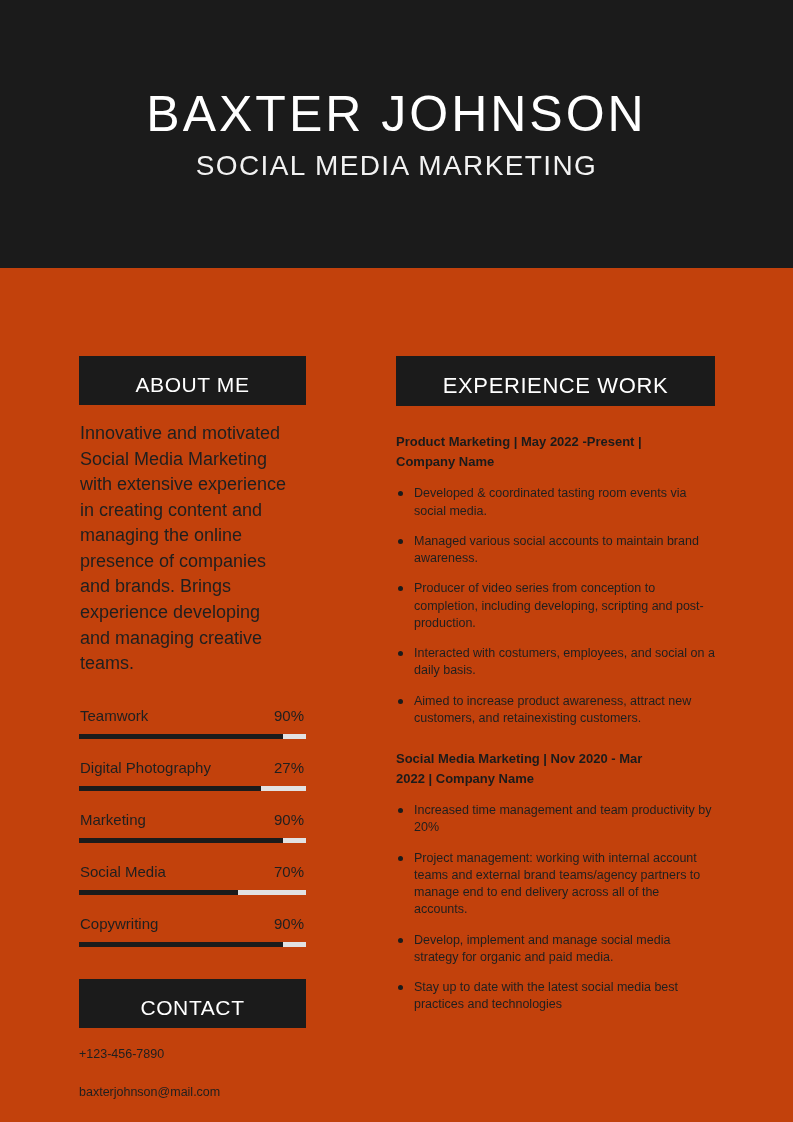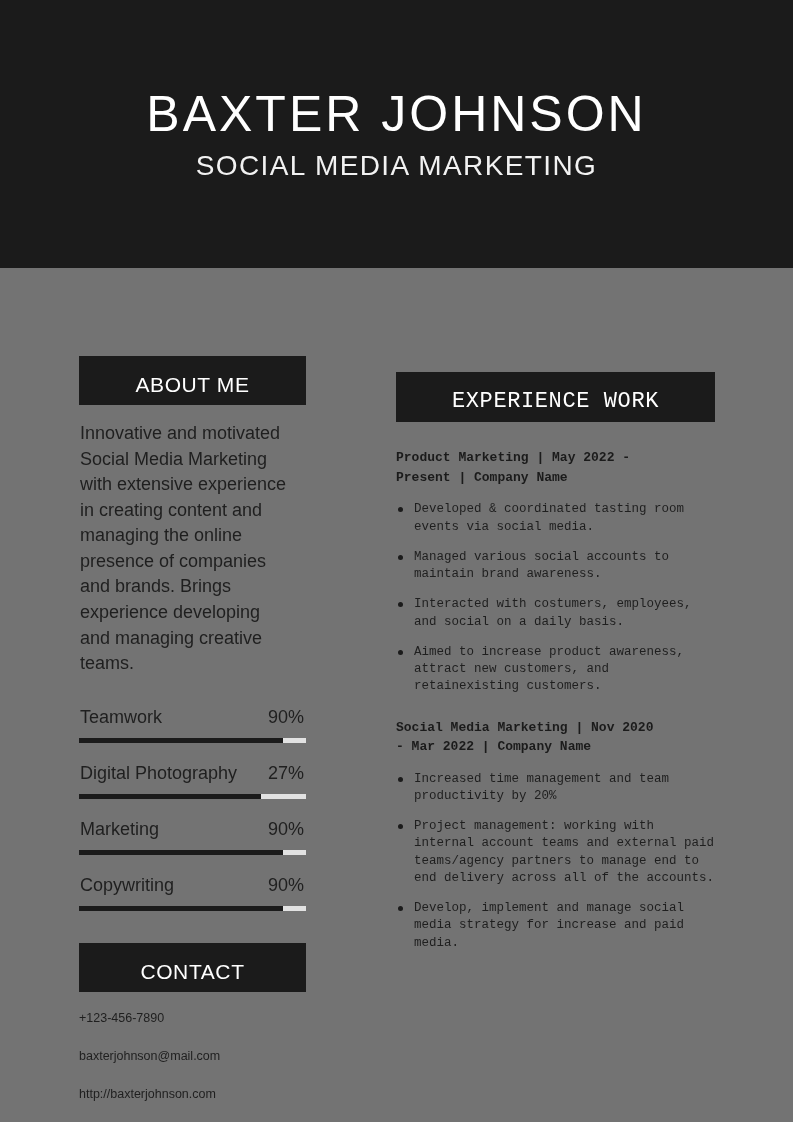--- a/index.html
+++ b/index.html
@@ -11,21 +11,21 @@
     height: 1122px;
     background: #ffffff;
     font-family: "Liberation Sans", sans-serif;
     color: #1a1a1a;
     overflow: hidden;
   }
   .page {
     position: relative;
     width: 793px;
     height: 1122px;
-    background: #737373;
+    background: #c2410c;
   }
 
   
   .header {
     position: absolute;
     top: 0;
     left: 0;
     width: 793px;
     height: 268px;
     background: #1b1b1b;
@@ -54,24 +54,23 @@
 
   
   .left-col {
     position: absolute;
     top: 356px;
     left: 79px;
     width: 227px;
   }
   .right-col {
     position: absolute;
-    top: 372px;
+    top: 356px;
     left: 396px;
     width: 319px;
-    font-family: Liberation Mono, monospace;
   }
 
   
   .section-bar {
     background: #1b1b1b;
     color: #ffffff;
     text-align: center;
     font-size: 21px;
     letter-spacing: 0.6px;
     padding: 17px 0 8px 0;
@@ -97,21 +96,21 @@
   .skill {
     margin-top: 20px;
   }
   .skill:first-child {
     margin-top: 21px;
   }
   .skill-row {
     display: flex;
     justify-content: space-between;
     align-items: baseline;
-    font-size: 18px;
+    font-size: 15px;
     color: #1f1f1f;
     padding: 0 2px 0 1px;
   }
   .skill-track {
     position: relative;
     margin-top: 10px;
     height: 5px;
     background: #e2e2e2;
     width: 100%;
   }
@@ -215,20 +214,29 @@
       <div class="skill">
         <div class="skill-row">
           <span>Marketing</span>
           <span>90%</span>
         </div>
         <div class="skill-track">
           <div class="skill-fill" style="width:90%"></div>
         </div>
       </div>
 
+      <div class="skill">
+        <div class="skill-row">
+          <span>Social Media</span>
+          <span>70%</span>
+        </div>
+        <div class="skill-track">
+          <div class="skill-fill" style="width:70%"></div>
+        </div>
+      </div>
 
       <div class="skill">
         <div class="skill-row">
           <span>Copywriting</span>
           <span>90%</span>
         </div>
         <div class="skill-track">
           <div class="skill-fill" style="width:90%"></div>
         </div>
       </div>
@@ -246,28 +254,30 @@
   </div>
 
   <div class="right-col">
     <div class="section-bar wide">EXPERIENCE WORK</div>
 
     <div class="job">
       <div class="job-title">Product Marketing | May 2022 -Present | Company Name</div>
       <ul class="bullets">
         <li>Developed &amp; coordinated tasting room events via social media.</li>
         <li>Managed various social accounts to maintain brand awareness.</li>
+        <li>Producer of video series from conception to completion, including developing, scripting and post-production.</li>
         <li>Interacted with costumers, employees, and social on a daily basis.</li>
         <li>Aimed to increase product awareness, attract new customers, and retainexisting customers.</li>
       </ul>
     </div>
 
     <div class="job job-second">
       <div class="job-title">Social Media Marketing | Nov 2020 - Mar 2022 | Company Name</div>
       <ul class="bullets">
         <li>Increased time management and team productivity by 20%</li>
-        <li>Project management: working with internal account teams and external paid teams/agency partners to manage end to end delivery across all of the accounts.</li>
-        <li>Develop, implement and manage social media strategy for increase and paid media.</li>
+        <li>Project management: working with internal account teams and external brand teams/agency partners to manage end to end delivery across all of the accounts.</li>
+        <li>Develop, implement and manage social media strategy for organic and paid media.</li>
+        <li>Stay up to date with the latest social media best practices and technologies</li>
       </ul>
     </div>
   </div>
 
 </div>
 
 </body></html>

